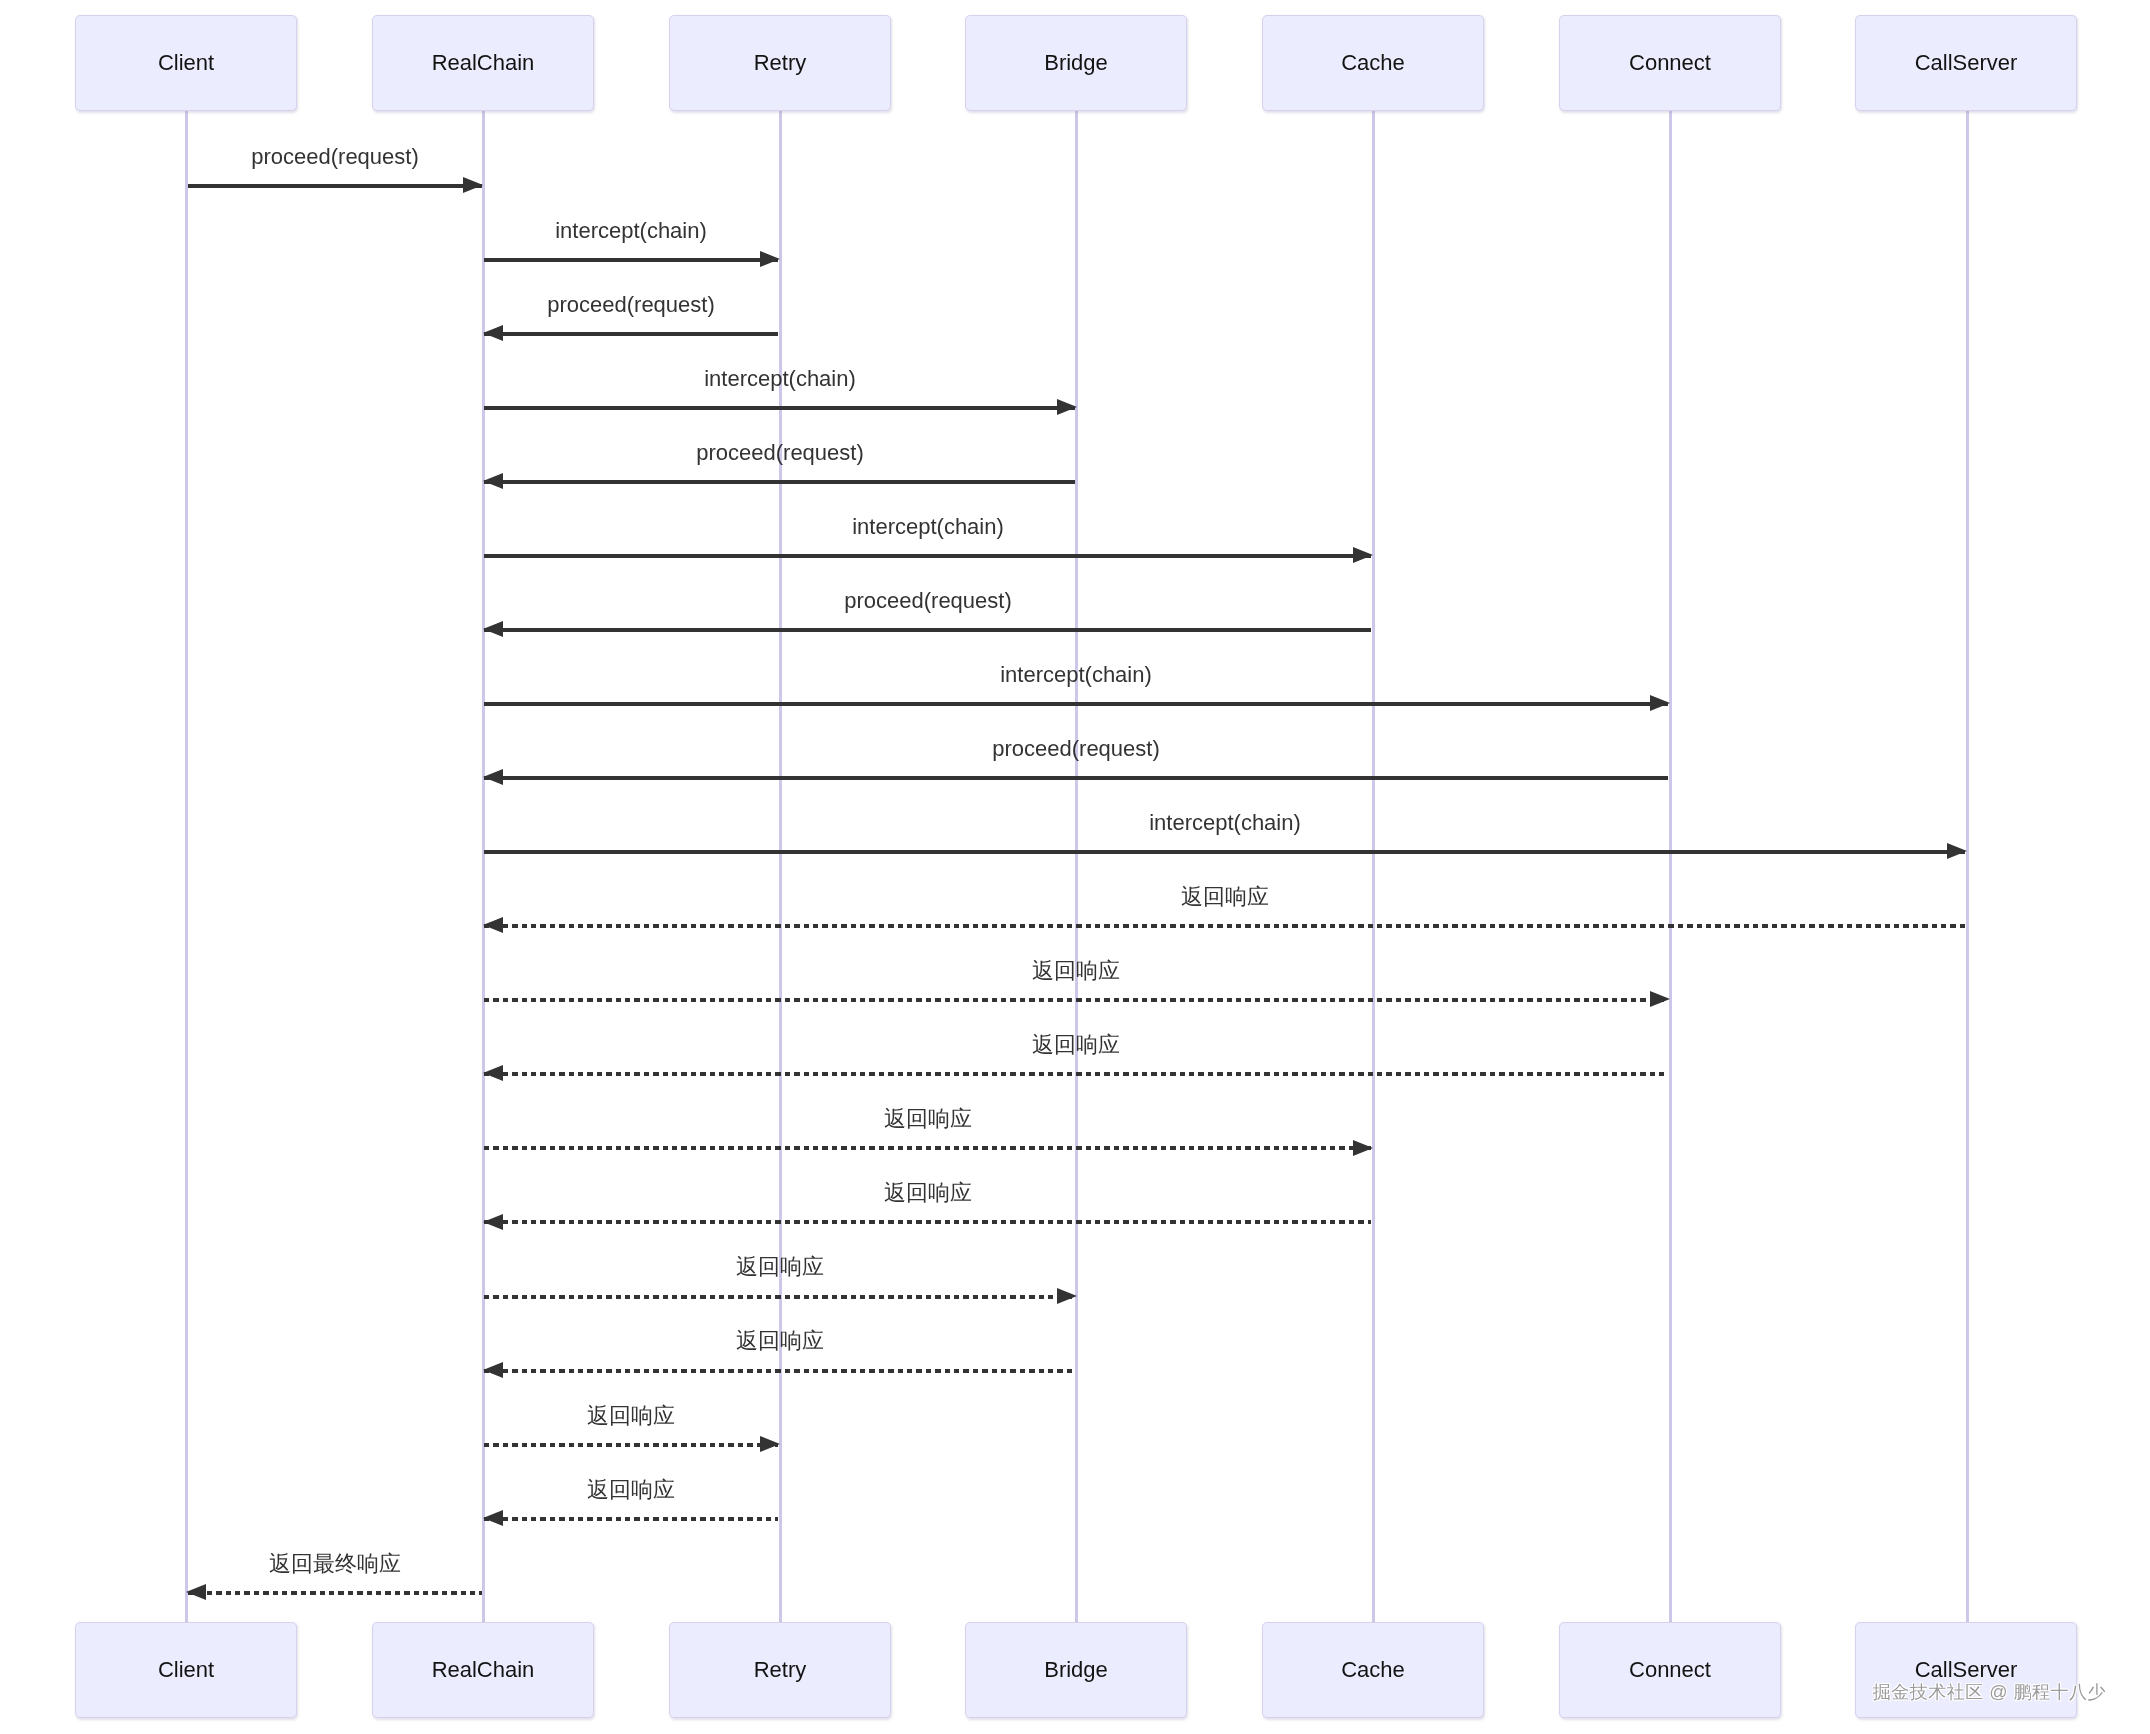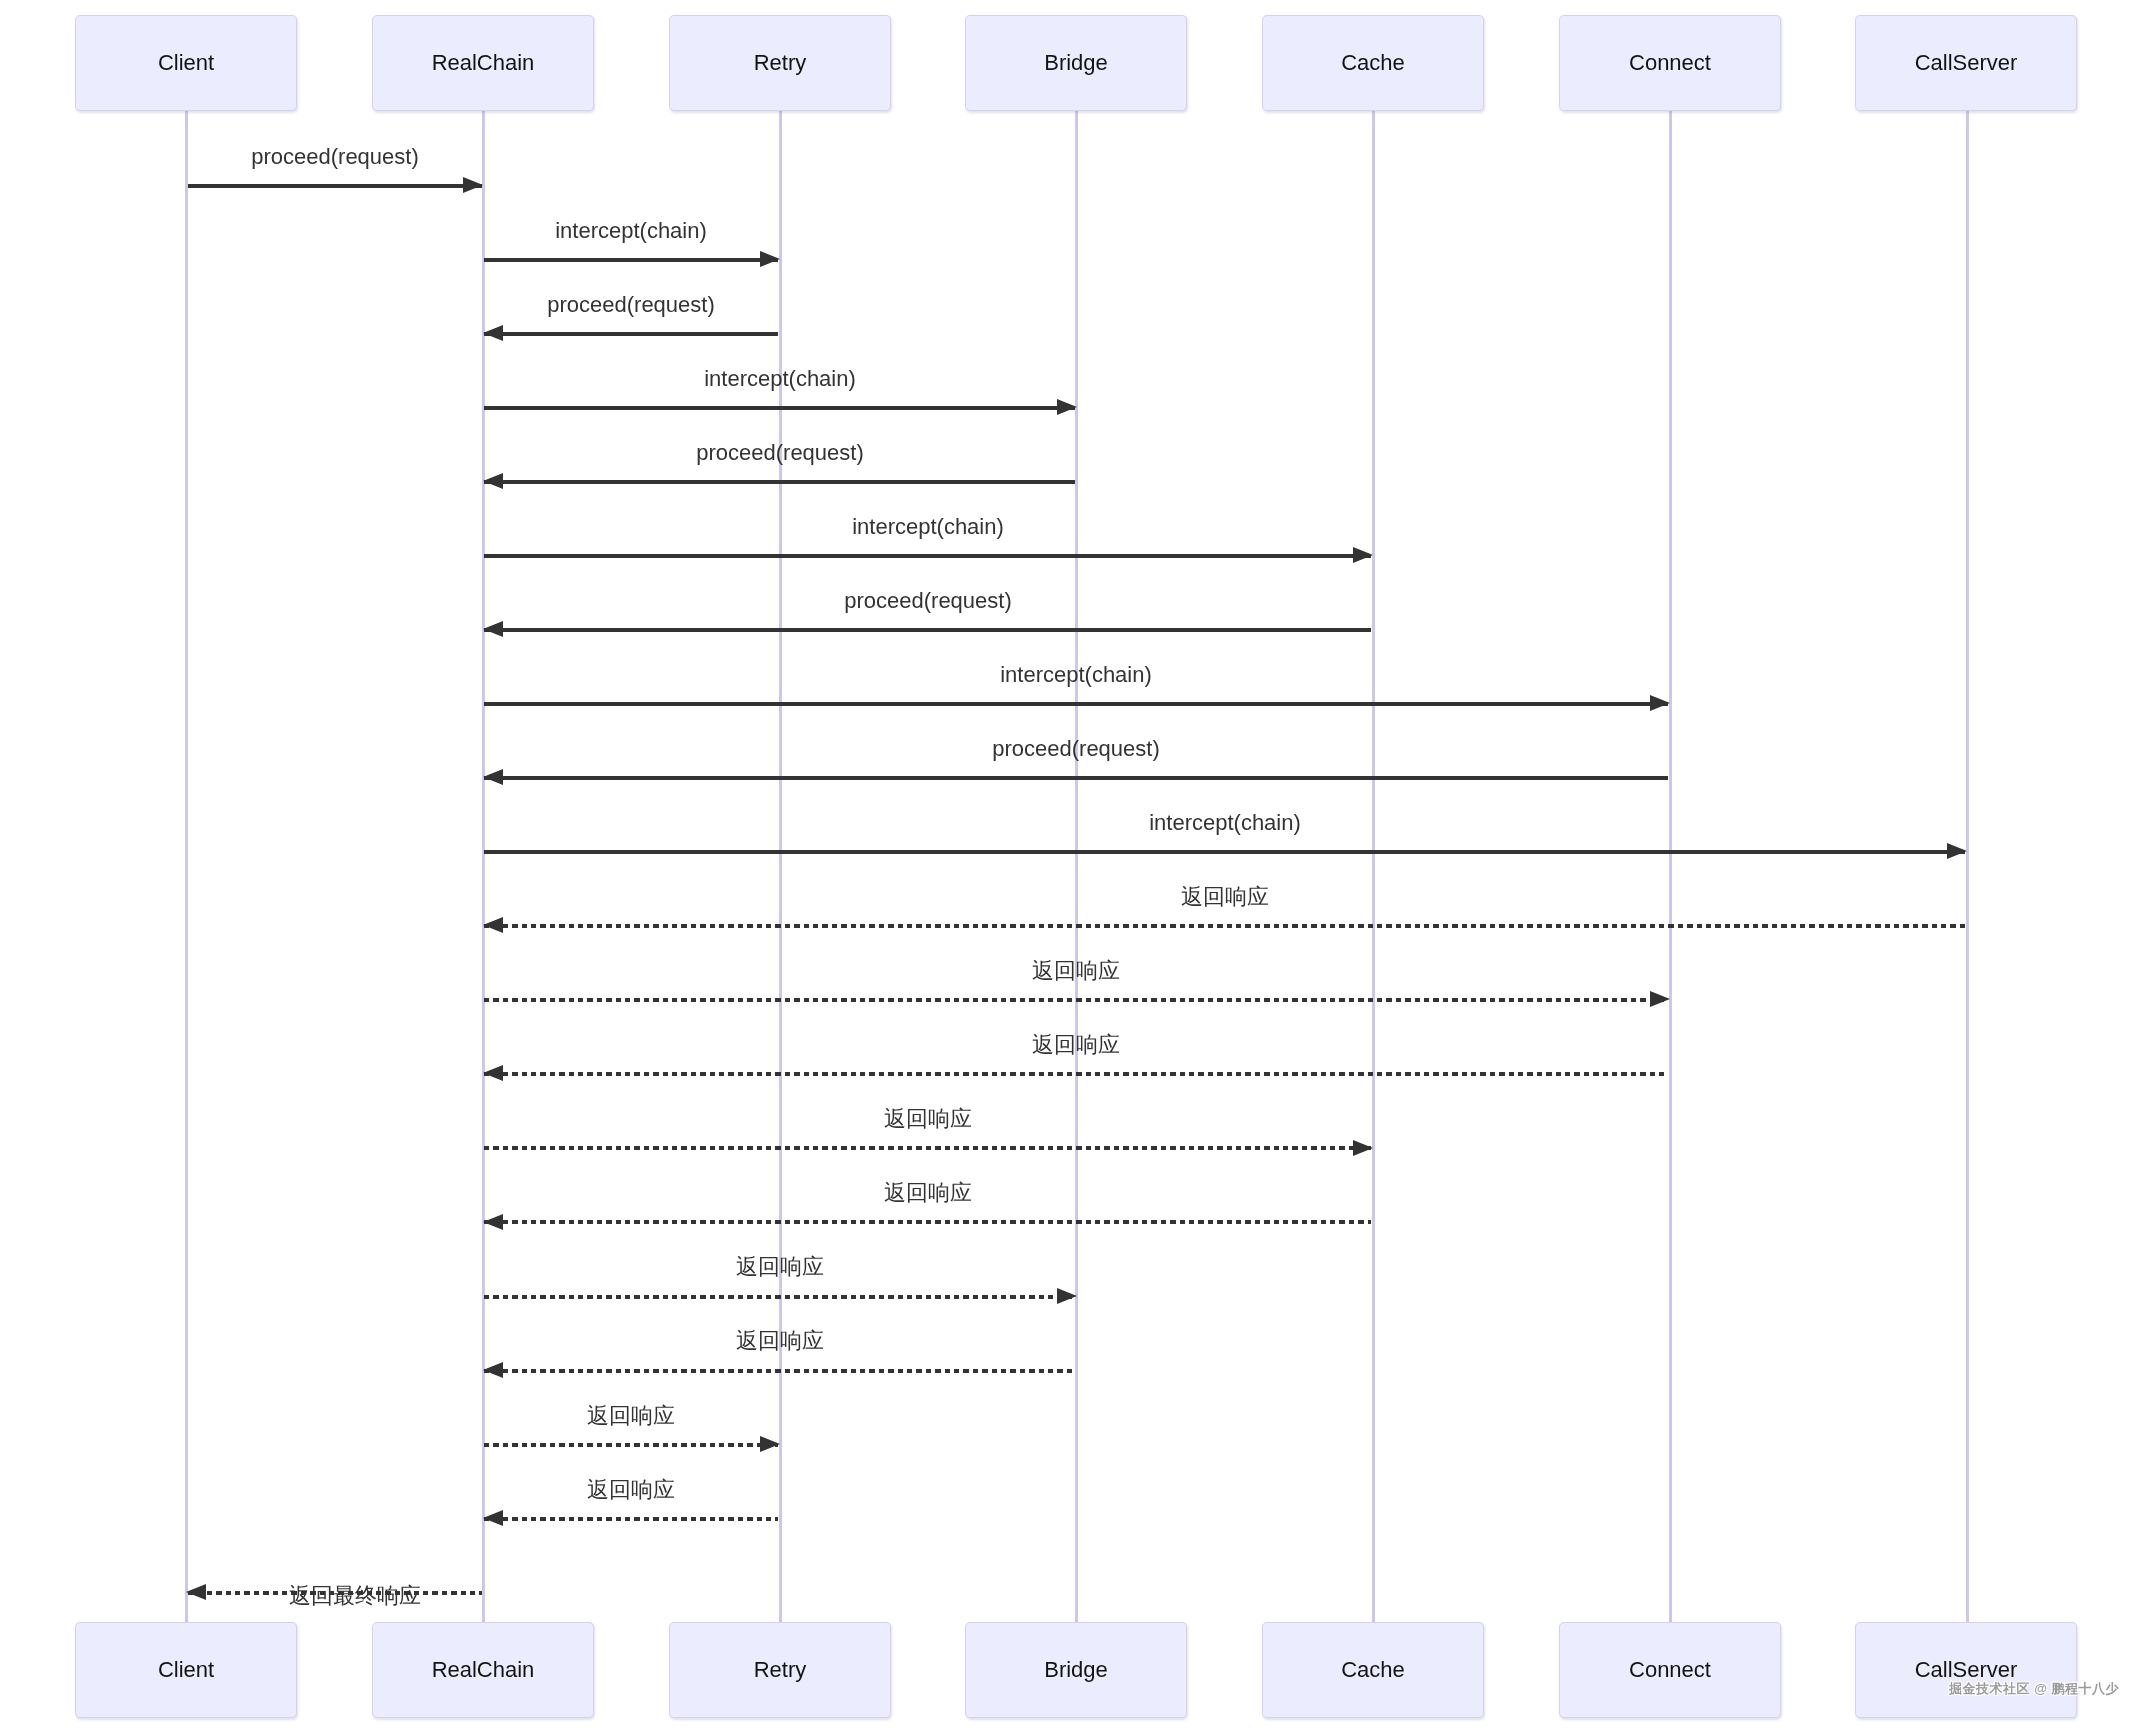--- a/index.html
+++ b/index.html
@@ -24,23 +24,23 @@
   .msg-line{position:absolute;height:3.5px;}
   .msg-line.solid{background:var(--arrow,#333333);}
   .msg-line.dashed{background:repeating-linear-gradient(90deg,
              var(--arrow,#333333) 0 5.4px,transparent 5.4px 9.4px);}
 
   .head{position:absolute;width:0;height:0;
         border-top:8.4px solid transparent;border-bottom:8.4px solid transparent;}
   .head.right{border-left:20px solid var(--arrow,#333333);}
   .head.left{border-right:20px solid var(--arrow,#333333);}
 
-  .watermark{position:absolute;right:32px;top:1680px;font-size:13px;
+  .watermark{position:absolute;right:45px;top:1680px;font-size:18px;
              color:var(--wm,#9b9b9b);letter-spacing:0.5px;white-space:nowrap;
-             text-shadow:-1px -1px 0 #fff,1px -1px 0 #fff,-1px 1px 0 #fff,1px 1px 0 #fff;font-weight:bold;}
+             text-shadow:-1px -1px 0 #fff,1px -1px 0 #fff,-1px 1px 0 #fff,1px 1px 0 #fff;}
 </style>
 </head>
 <body>
 
 <div id="diagram">
   <div id="lifelines">
       <div class="lifeline" style="left: 185px;"></div>
       <div class="lifeline" style="left: 482px;"></div>
       <div class="lifeline" style="left: 779px;"></div>
       <div class="lifeline" style="left: 1075px;"></div>
@@ -99,21 +99,21 @@
       <div class="head right" style="left: 1057px; top: 1288px;"></div>
       <div class="msg-label" style="left: 780px; top: 1341px;">返回响应</div>
       <div class="msg-line dashed" style="left: 484px; top: 1369px; width: 591px;"></div>
       <div class="head left" style="left: 483px; top: 1362px;"></div>
       <div class="msg-label" style="left: 631px; top: 1416px;">返回响应</div>
       <div class="msg-line dashed" style="left: 484px; top: 1443px; width: 294px;"></div>
       <div class="head right" style="left: 760px; top: 1436px;"></div>
       <div class="msg-label" style="left: 631px; top: 1490px;">返回响应</div>
       <div class="msg-line dashed" style="left: 484px; top: 1517px; width: 294px;"></div>
       <div class="head left" style="left: 483px; top: 1510px;"></div>
-      <div class="msg-label" style="left: 335px; top: 1596px; margin-left: 20px;">返回最终响应</div>
+      <div class="msg-label" style="left: 335px; top: 1564px;">返回最终响应</div>
       <div class="msg-line dashed" style="left: 188px; top: 1591px; width: 294px;"></div>
       <div class="head left" style="left: 186px; top: 1584px;"></div>
     </div>
   <div id="actors-top">
       <div class="actor" style="left: 75px; top: 15px;">
         <span>Client</span>
       </div>
       <div class="actor" style="left: 372px; top: 15px;">
         <span>RealChain</span>
       </div>

